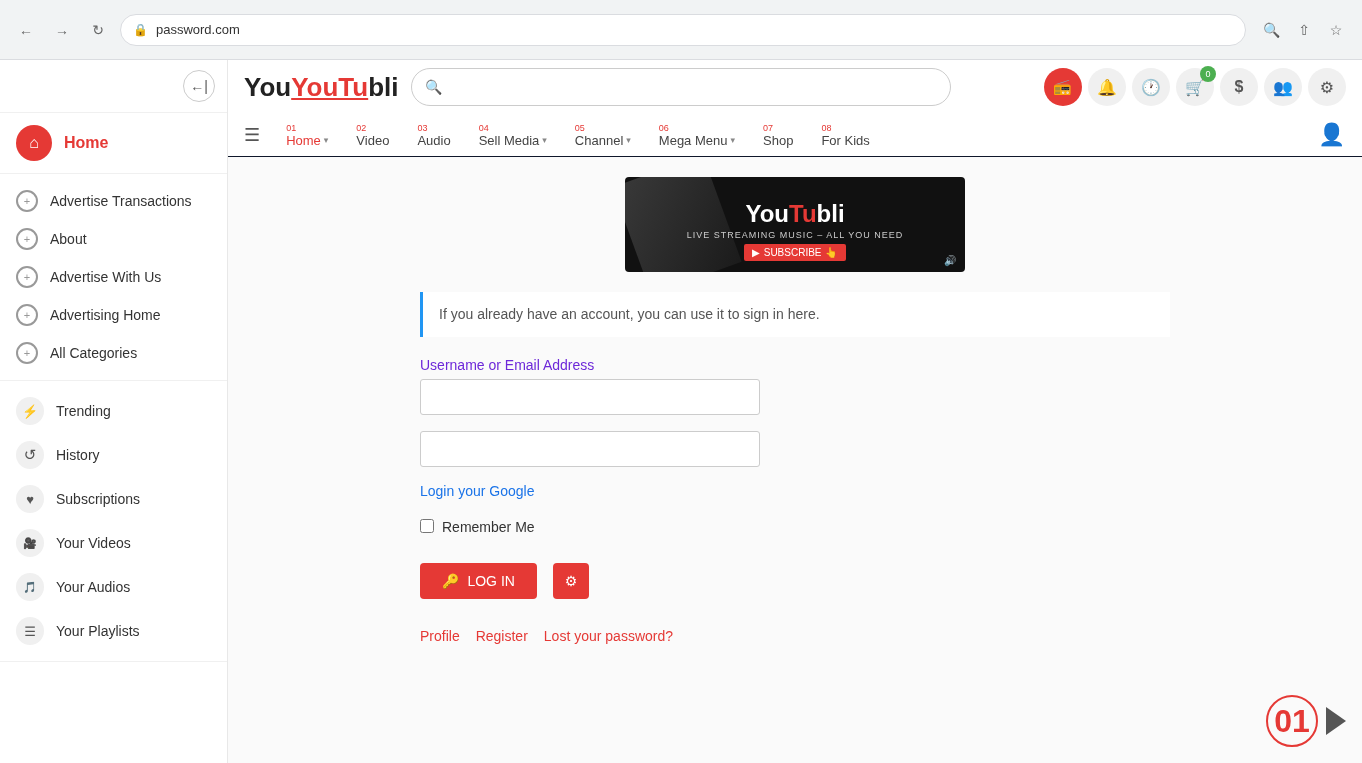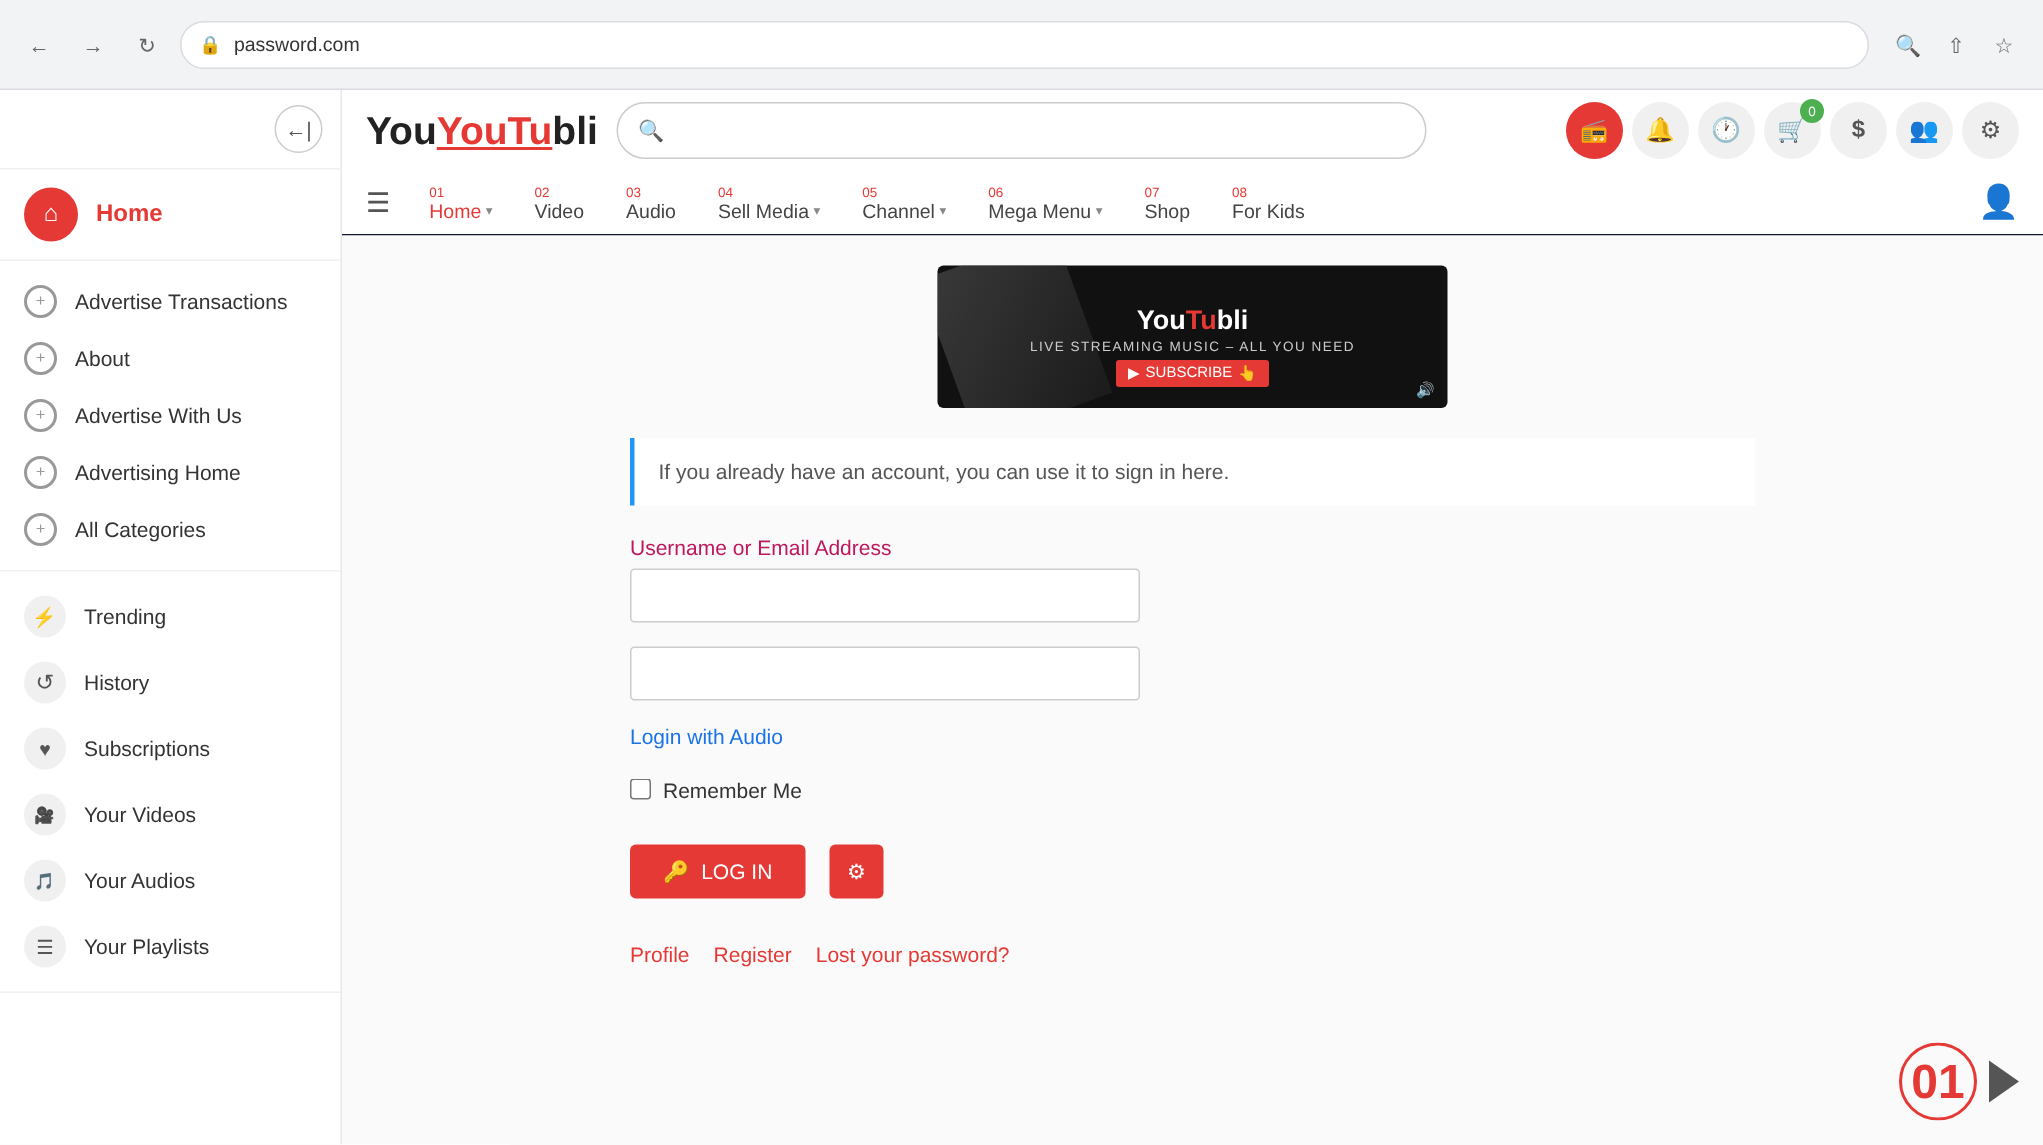--- a/index.html
+++ b/index.html
@@ -294,21 +294,21 @@
       display: flex;
       align-items: center;
       justify-content: center;
       position: relative;
       overflow: hidden;
     }
     .banner-inner {
       text-align: center;
     }
     .banner-logo {
-      font-size: 18px;
+      font-size: 24px;
       font-weight: bold;
       color: white;
       margin-top: 11px;
     }
     .banner-logo .tube { color: #e53935; }
     .banner-subtitle {
       font-size: 9px;
       color: #ccc;
       letter-spacing: 1px;
       margin-top: 2px;
@@ -351,21 +351,21 @@
       color: #555;
       line-height: 1.5;
     }
 
     .form-group {
       margin-bottom: 16px;
     }
     .form-label {
       display: block;
       font-size: 14px;
-      color: #be185d;
+      color: #6d28d9;
       margin-bottom: 6px;
     }
     .form-input {
       width: 100%;
       max-width: 340px;
       height: 36px;
       border: 1px solid #ccc;
       border-radius: 3px;
       padding: 0 10px;
       font-size: 14px;
@@ -641,21 +641,21 @@
 
         <div class="form-group">
           <label class="form-label">Username or Email Address</label>
           <input class="form-input" type="text" style="">
         </div>
 
         <div class="form-group">
           <input class="form-input" type="password" style="">
         </div>
 
-        <button class="google-login-btn">Login with Audio</button>
+        <button class="google-login-btn">Login your Google</button>
 
         <div class="remember-row">
           <input type="checkbox" class="remember-checkbox" style="">
           <label>Remember Me</label>
         </div>
 
         <div style="display:flex; align-items:center; gap:8px; margin-bottom:12px;">
           <button class="login-btn">
             <span>🔑</span>
             <span>LOG IN</span>

